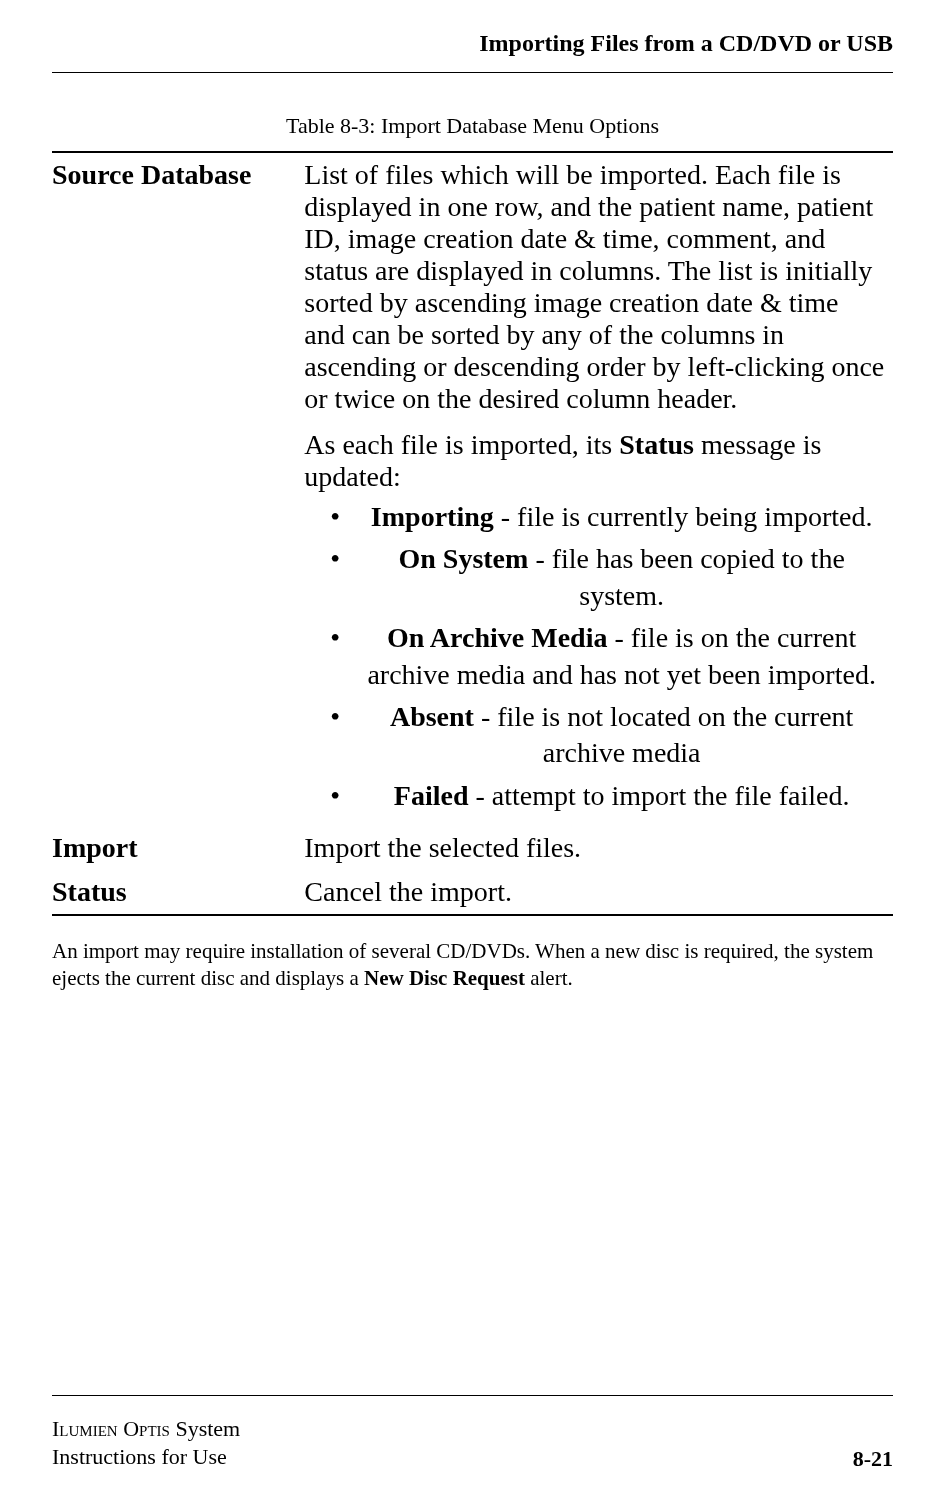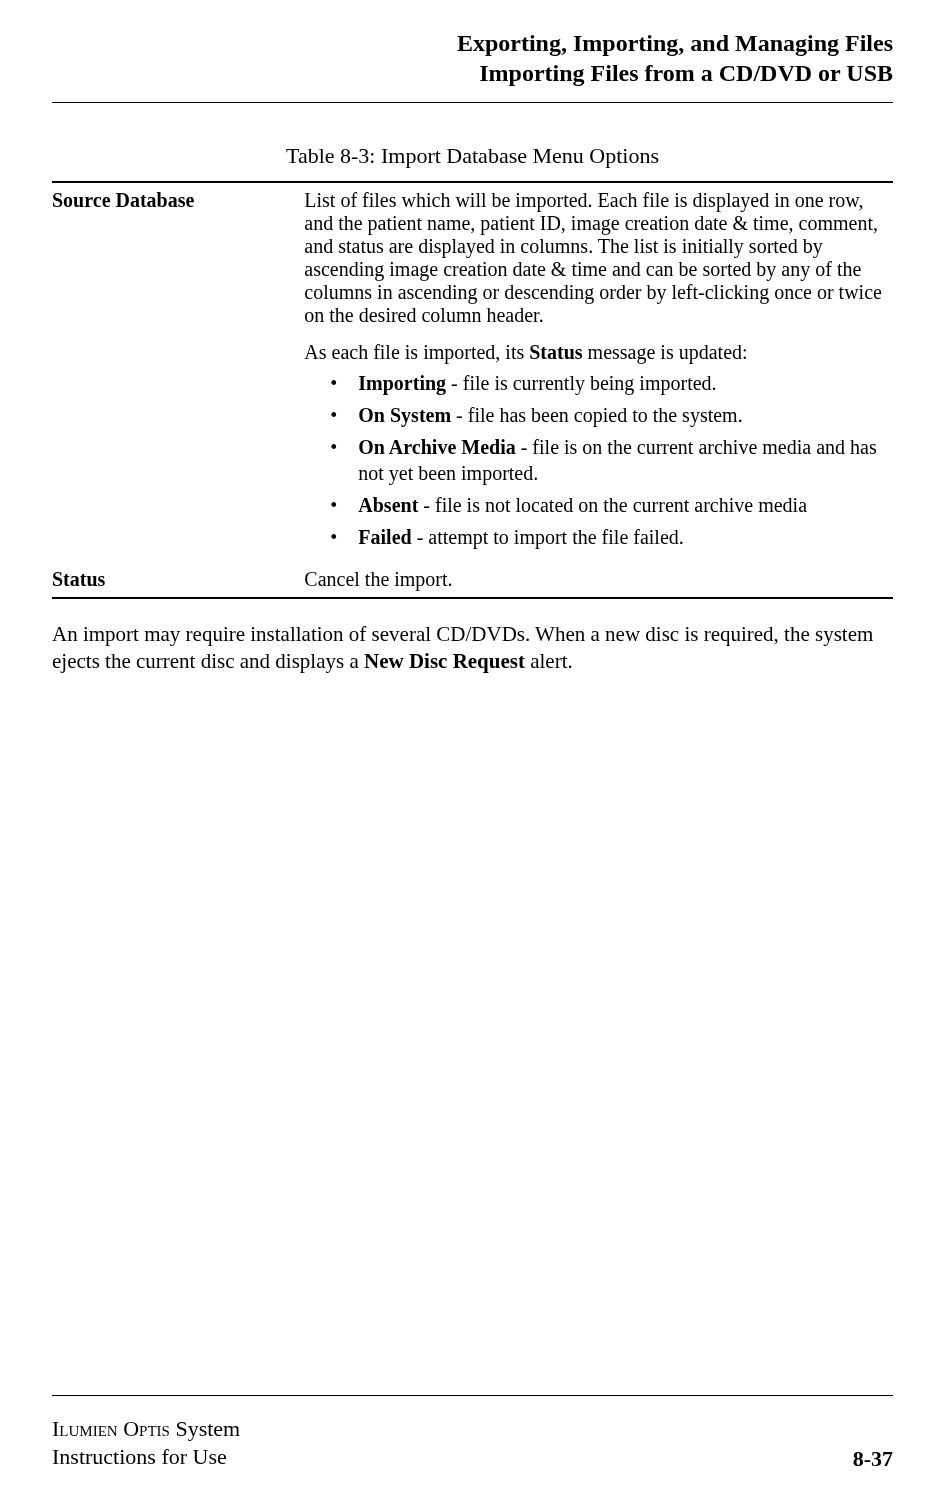--- a/index.html
+++ b/index.html
@@ -21,21 +21,21 @@
     }
     .hr-thin { border: none; border-top: 1px solid #000; margin: 0; }
     .table-caption {
       text-align: center;
       font-size: 22px;
       margin: 40px 0 12px 0;
     }
     table.options {
       width: 100%;
       border-collapse: collapse;
-      font-size: 20px;
+      font-size: 28px;
       border-top: 2px solid #000;
       border-bottom: 2px solid #000;
     }
     table.options td {
       vertical-align: top;
       padding: 6px 8px 6px 0;
     }
     table.options td.term {
       width: 30%;
       font-weight: bold;
@@ -46,20 +46,21 @@
     .status-lead { margin-top: 14px; margin-bottom: 6px; }
     ul.status-list {
       list-style: none;
       padding-left: 26px;
     }
     ul.status-list li {
       position: relative;
       padding-left: 28px;
       margin: 6px 0;
       line-height: 1.3;
+      text-align: center;
     }
     ul.status-list li::before {
       content: "•";
       position: absolute;
       left: 0;
       top: 0;
     }
     .body-text {
       font-size: 21px;
       margin-top: 22px;
@@ -87,21 +88,20 @@
     }
     .footer-left { line-height: 1.3; margin-top: 15px; }
     .footer-right { font-weight: bold; }
     strong, b { font-weight: bold; }
     .norm { font-weight: normal; }
   </style>
 </head>
 <body>
 
 <div class="header">
-  <div>Exporting, Importing, and Managing Files</div>
   <div>Importing Files from a CD/DVD or USB</div>
 </div>
 <hr class="hr-thin">
 
 <div class="table-caption">Table 8-3:  Import Database Menu Options</div>
 
 <table class="options">
   <tbody>
     <tr>
       <td class="term">Source Database</td>
@@ -113,32 +113,36 @@
         <ul class="status-list">
           <li><strong>Importing</strong><span> - file is currently being imported.</span></li>
           <li><strong>On System</strong><span> - file has been copied to the system.</span></li>
           <li><strong>On Archive Media</strong><span> - file is on the current archive media and has not yet been imported.</span></li>
           <li><strong>Absent</strong><span> - file is not located on the current archive media</span></li>
           <li><strong>Failed</strong><span> - attempt to import the file failed.</span></li>
         </ul>
       </td>
     </tr>
     <tr>
+      <td class="term">Import</td>
+      <td class="desc">Import the selected files.</td>
+    </tr>
+    <tr>
       <td class="term">Status</td>
       <td class="desc">Cancel the import.</td>
     </tr>
   </tbody>
 </table>
 
 <p class="body-text">
   <span>An import may require installation of several CD/DVDs. When a new disc is required, the system ejects the current disc and displays a </span><strong>New Disc Request</strong><span> alert.</span>
 </p>
 
 <div class="footer">
   <hr class="footer-line">
   <div class="footer-row">
     <div class="footer-left">
       <span class="smallcaps">Ilumien</span> <span class="smallcaps">Optis</span><span> System</span><br>
       <span>Instructions for Use</span>
     </div>
-    <div class="footer-right">8-37</div>
+    <div class="footer-right">8-21</div>
   </div>
 </div>
 
 </body></html>

